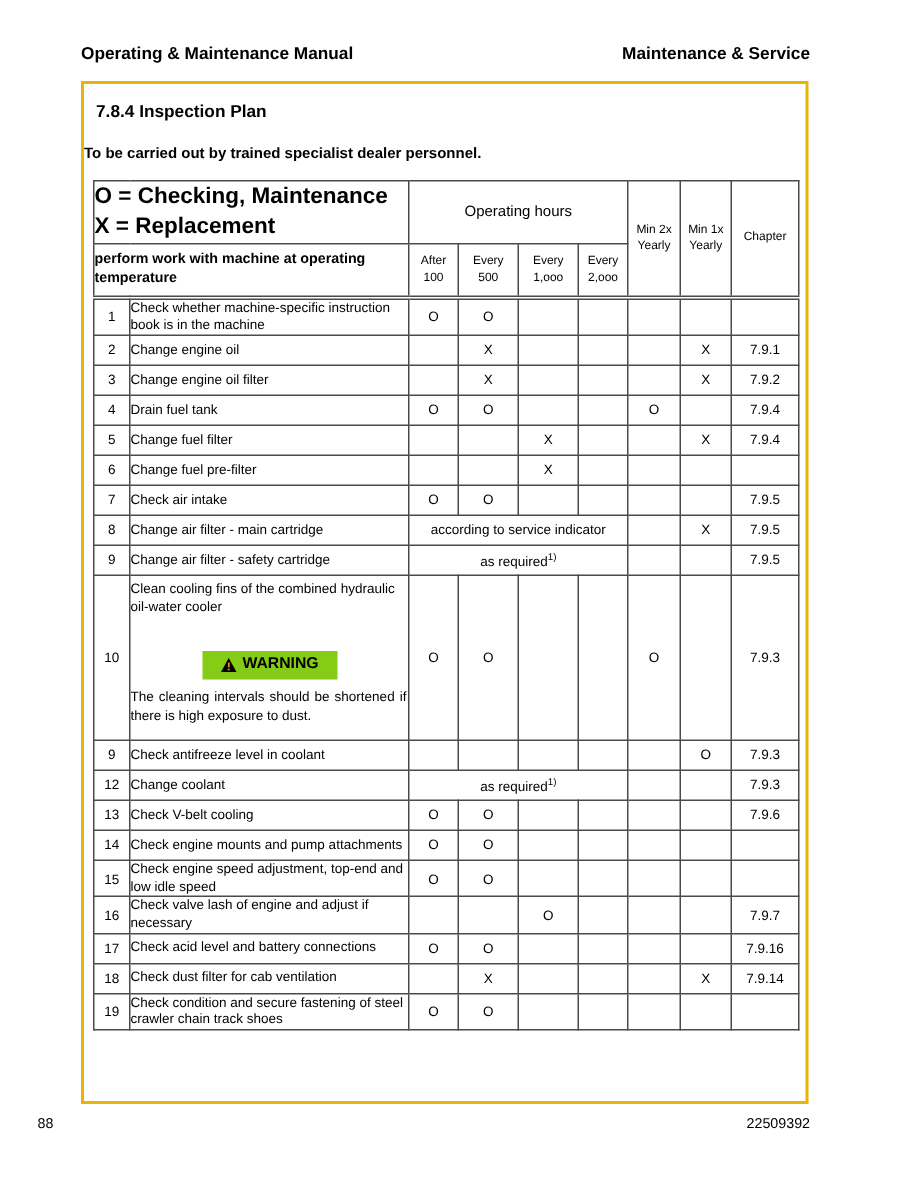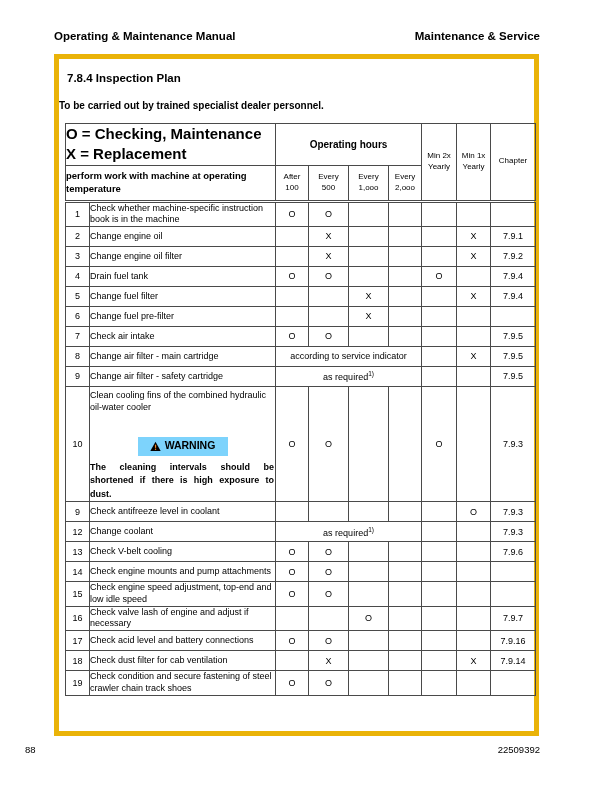--- a/index.html
+++ b/index.html
@@ -3,51 +3,51 @@
 <meta charset="utf-8">
 <style>
   html,body{margin:0;padding:0;background:#e8e8e8;}
   .page{position:relative;width:612px;height:792px;background:#ffffff;margin:0 auto;
         font-family:"Liberation Sans",sans-serif;color:#000;overflow:hidden;}
 
   .doc-header{position:absolute;left:54px;top:30px;width:486px;display:flex;
               justify-content:space-between;font-size:11.5px;font-weight:bold;}
 
   .content-box{position:absolute;left:54px;top:54px;width:485px;height:682px;
-               border:5px solid #eab308;box-sizing:border-box;}
+               border:2px solid #eab308;box-sizing:border-box;}
 
   .section-title{position:absolute;left:8px;top:13px;font-size:11.5px;font-weight:bold;}
   .section-subtitle{position:absolute;left:0;width:100%;top:41px;
                     font-size:10px;font-weight:bold;}
 
   table.insp{position:absolute;left:6px;top:64px;width:470px;border-collapse:collapse;
              table-layout:fixed;font-size:9px;}
   table.insp td{border:1px solid #4a4a4a;padding:0;vertical-align:middle;
                 overflow:hidden;}
 
   thead .legend{font-weight:bold;text-align:left;
                 padding:3px 6px;font-size:15px;line-height:1.35;height:24px;}
-  thead .oh{font-weight:bold;font-size:10px;text-align:center;}
+  thead .oh{font-weight:normal;font-size:10px;text-align:center;}
   thead .taskhdr{font-weight:bold;font-size:9.5px;line-height:1.35;height:34px;}
   thead .ivl,thead .side{font-size:8px;text-align:center;line-height:1.35;}
   .hdr-bottom{border-bottom:3px double #4a4a4a !important;}
 
   tbody td{height:19px;}
   .c-num{text-align:center;}
   .c-task{text-align:left;padding:2px 5px;line-height:1.3;}
   .c-mark,.c-span,.c-chapter{text-align:center;}
   .c-span sup{font-size:6.5px;}
 
   tr.tall td{height:106px;}
   tr.tall .c-task{vertical-align:top;padding-top:3px;}
   .task-text{line-height:1.3;}
   .warn-box{display:flex;align-items:center;justify-content:center;gap:4px;
             width:90px;margin:24px auto 5px auto;padding:2px 0 3px 0;
             font-weight:bold;font-size:10.5px;background:#F6871F;}
-  .warn-text{font-weight:bold;text-align:justify;line-height:1.5;padding-right:1px;}
+  .warn-text{font-weight:normal;text-align:justify;line-height:1.5;padding-right:1px;}
 
   .doc-footer{position:absolute;left:25px;top:744px;width:515px;display:flex;
               justify-content:space-between;font-size:9.5px;gap:28px;}
 </style>
 </head>
 <body>
 
 <div class="page">
 
   <div class="doc-header">
@@ -199,21 +199,21 @@
             <td class="c-task">Change air filter - safety cartridge</td>
             <td class="c-span" colspan="4">as required<sup>1)</sup></td>
             <td class="c-mark"></td>
             <td class="c-mark"></td>
             <td class="c-chapter">7.9.5</td>
           </tr>
           <tr class="tall">
             <td class="c-num">10</td>
             <td class="c-task">
               <div class="task-text">Clean cooling fins of the combined hydraulic oil-water cooler</div>
-              <div class="warn-box" style="background: #7dd3fc;">
+              <div class="warn-box" style="background: #84cc16;">
                 <svg width="11" height="11" viewBox="0 0 24 24">
                   <path d="M12 1.5 L23.3 21.8 H0.7 Z" fill="#000"></path>
                   <rect x="10.8" y="8" width="2.6" height="7" fill="#F6871F"></rect>
                   <circle cx="12.1" cy="18.2" r="1.6" fill="#F6871F"></circle>
                 </svg>
                 <span>WARNING</span>
               </div>
               <div class="warn-text">The cleaning intervals should be shortened if there is high exposure to dust.</div>
             </td>
             <td class="c-mark">O</td>

